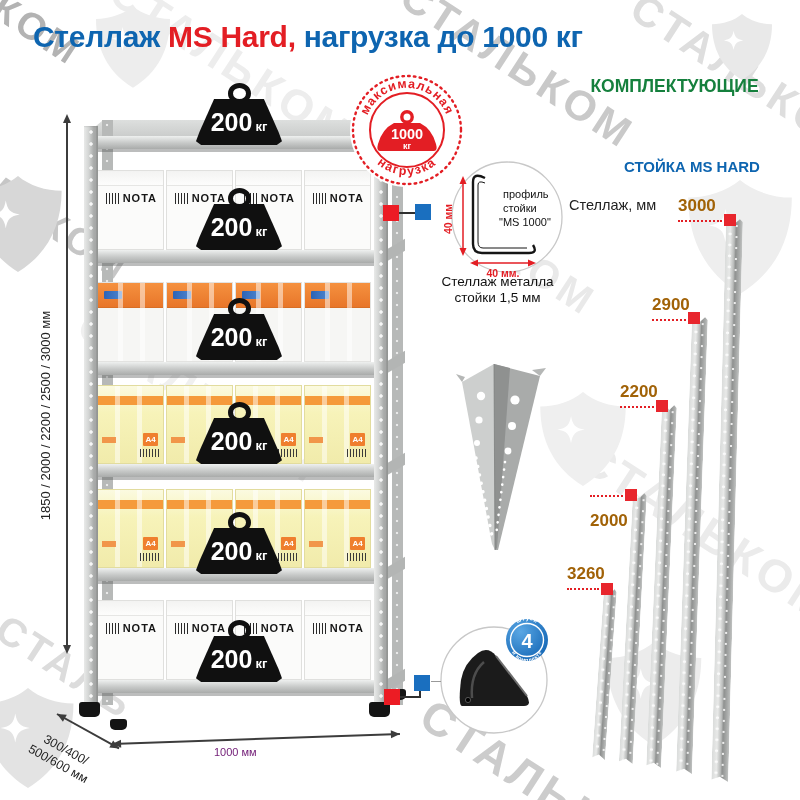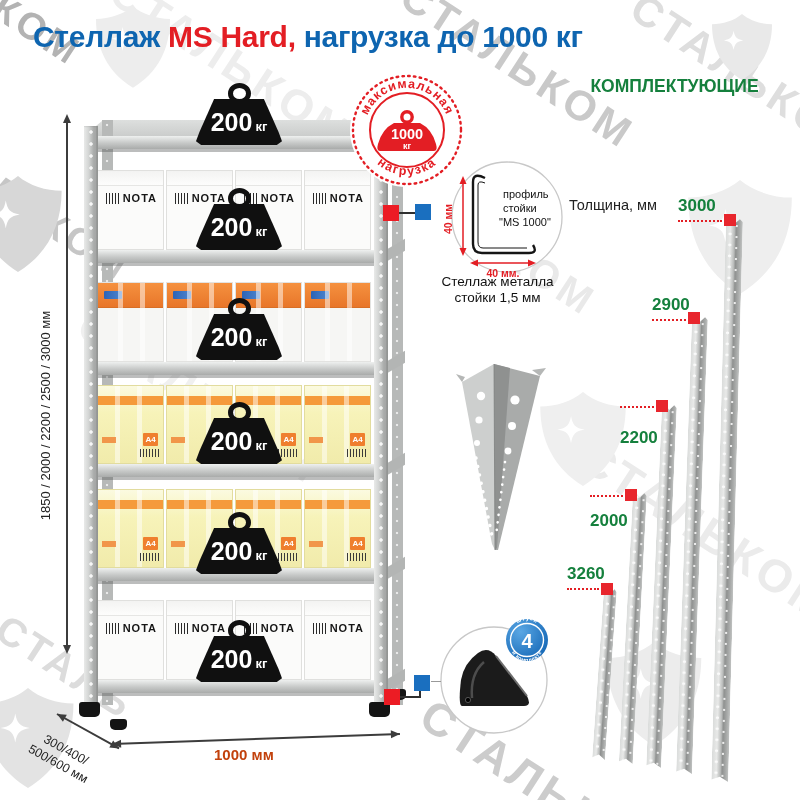--- a/index.html
+++ b/index.html
@@ -64,21 +64,21 @@
   .vdim{left:66px;top:122px;width:2px;height:524px;background:#3c3c3c;z-index:2;}
   .vdim::before,.vdim::after{content:"";position:absolute;left:-3px;border-left:4px solid transparent;border-right:4px solid transparent;}
   .vdim::before{top:-8px;border-bottom:9px solid #3c3c3c;}
   .vdim::after{bottom:-8px;border-top:9px solid #3c3c3c;}
   .vdim-label{left:-86px;top:408px;width:262px;text-align:center;font-size:13px;color:#222;
       transform:rotate(-90deg);z-index:2;}
   .hdim{height:2px;background:#3c3c3c;z-index:2;}
   .hdim::before,.hdim::after{content:"";position:absolute;top:-3px;border-top:4px solid transparent;border-bottom:4px solid transparent;}
   .hdim::before{left:0;border-right:9px solid #3c3c3c;}
   .hdim::after{right:0;border-left:9px solid #3c3c3c;}
-  .wdim-label{left:214px;top:746px;font-size:15px;color:#c2410c;z-index:2;font-weight:bold;}
+  .wdim-label{left:214px;top:746px;font-size:11px;color:#701a75;z-index:2;}
   .ddim-label{left:30px;top:722px;width:90px;text-align:center;font-size:12.5px;line-height:1.25;color:#222;
       transform:rotate(29deg);transform-origin:left top;z-index:2;}
 
   
   .sq{width:16px;height:16px;z-index:7;}
   .sq-red{background:#ec1c24;} .sq-blue{background:#1a6fbf;}
   .cline{background:#2f2f2f;z-index:6;}
 
   
   .note{width:165px;text-align:center;font-size:13.5px;line-height:1.18;color:#111;z-index:5;}
@@ -87,21 +87,21 @@
   .comp-heading{left:552px;top:76px;width:245px;text-align:center;color:#15803d;
       font-size:17.5px;font-weight:bold;line-height:1.22;z-index:5;}
   .comp-sub{left:607px;top:158px;width:170px;text-align:center;color:#0e65b0;font-size:15px;font-weight:bold;z-index:5;}
   .axis-label{left:569px;top:197px;font-size:14.5px;color:#222;z-index:5;}
   .cpost{position:absolute;z-index:3;transform-origin:top center;
       background-image:radial-gradient(circle at 4.5px 5px,#fafafa 1.2px,rgba(0,0,0,0) 1.7px),
         radial-gradient(circle at 11px 8px,#eeeeee 1px,rgba(0,0,0,0) 1.5px),
         linear-gradient(90deg,#d9dbda 0%,#e8e9e8 28%,#b9bbba 52%,#8f9190 62%,#abadac 85%,#c2c4c3 100%);
       background-size:100% 11px,100% 11px,100% 100%;background-repeat:repeat-y,repeat-y,no-repeat;
       clip-path:polygon(0 3px,18% 0,50% 6px,82% 1px,100% 4px,100% 100%,50% calc(100% - 5px),0 calc(100% - 2px));}
-  .post-label{position:absolute;color:#15803d;font-size:17px;font-weight:bold;z-index:5;}
+  .post-label{position:absolute;color:#a16207;font-size:17px;font-weight:bold;z-index:5;}
   .leader{position:absolute;border-top:2px dotted #e31e24;z-index:5;}
   .marker{position:absolute;width:12px;height:12px;background:#e8262d;z-index:5;}
 
   svg text{font-family:"Liberation Sans",sans-serif;}
 </style>
 </head>
 <body>
 
 <div class="stage">
 
@@ -455,37 +455,38 @@
       </text>
       <text font-size="5.5" font-weight="bold" fill="#ffffff" letter-spacing="0.4">
         <textPath href="#ftBot" startOffset="50%" text-anchor="middle">в комплекте</textPath>
       </text>
     </g>
   </svg>
 
   <div class="abs comp-heading">
     <div>КОМПЛЕКТУЮЩИЕ</div>
   </div>
-  <div class="abs axis-label">Толщина, мм</div>
+  <div class="abs comp-sub">СТОЙКА MS HARD</div>
+  <div class="abs axis-label">Стеллаж, мм</div>
 
   <div class="cpost" style="left:604px;top:588px;width:13px;height:172px;transform:rotate(4deg);"></div>
   <div class="cpost" style="left:633px;top:492px;width:14px;height:272px;transform:rotate(3deg);"></div>
   <div class="cpost" style="left:662px;top:404px;width:15px;height:364px;transform:rotate(2.5deg);"></div>
   <div class="cpost" style="left:692px;top:316px;width:16px;height:458px;transform:rotate(2deg);"></div>
   <div class="cpost" style="left:726px;top:218px;width:17px;height:564px;transform:rotate(1.5deg);"></div>
 
   <div class="post-label" style="left:567px;top:564px;">3260</div>
   <div class="leader" style="left:567px;top:588px;width:32px;"></div>
   <div class="marker" style="left:601px;top:583px;"></div>
 
   <div class="post-label" style="left:590px;top:471px;margin-top:40px;">2000</div>
   <div class="leader" style="left:590px;top:495px;width:33px;"></div>
   <div class="marker" style="left:625px;top:489px;"></div>
 
-  <div class="post-label" style="left:620px;top:382px;margin-top:46px;">2200</div>
+  <div class="post-label" style="left:620px;top:382px;">2200</div>
   <div class="leader" style="left:620px;top:406px;width:34px;"></div>
   <div class="marker" style="left:656px;top:400px;"></div>
 
   <div class="post-label" style="left:652px;top:295px;">2900</div>
   <div class="leader" style="left:652px;top:319px;width:34px;"></div>
   <div class="marker" style="left:688px;top:312px;"></div>
 
   <div class="post-label" style="left:678px;top:196px;">3000</div>
   <div class="leader" style="left:678px;top:220px;width:44px;"></div>
   <div class="marker" style="left:724px;top:214px;"></div>

